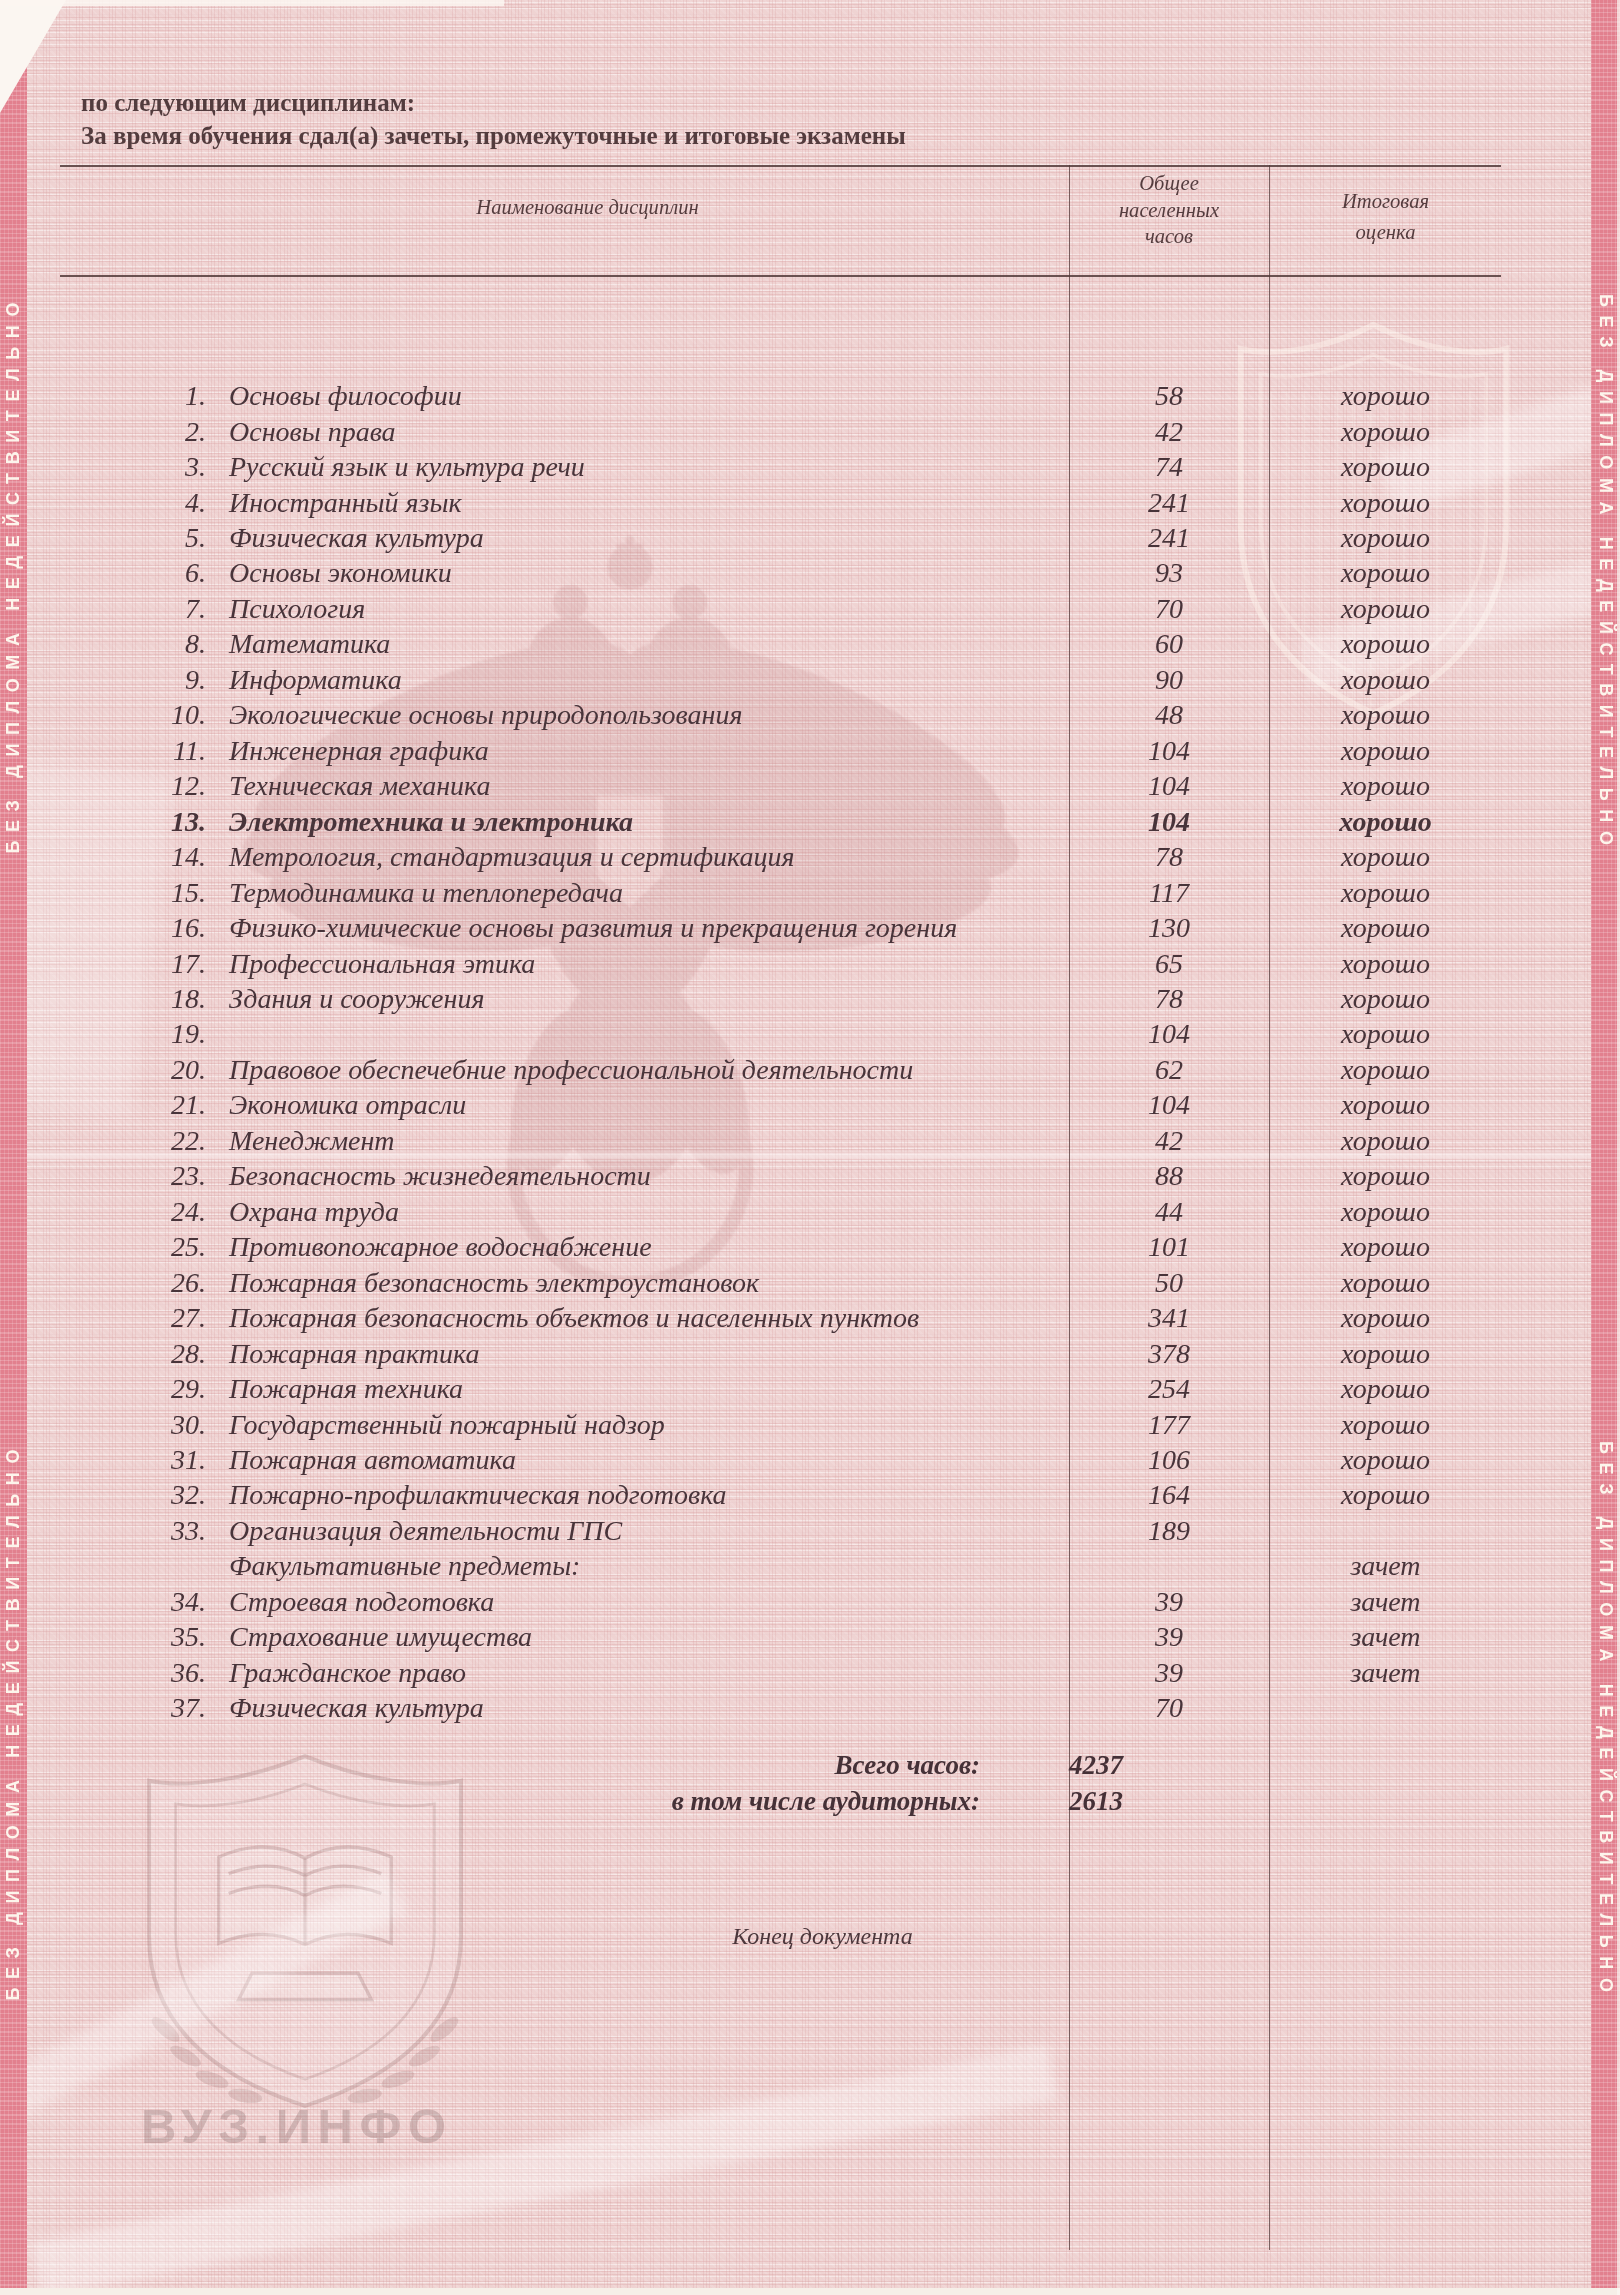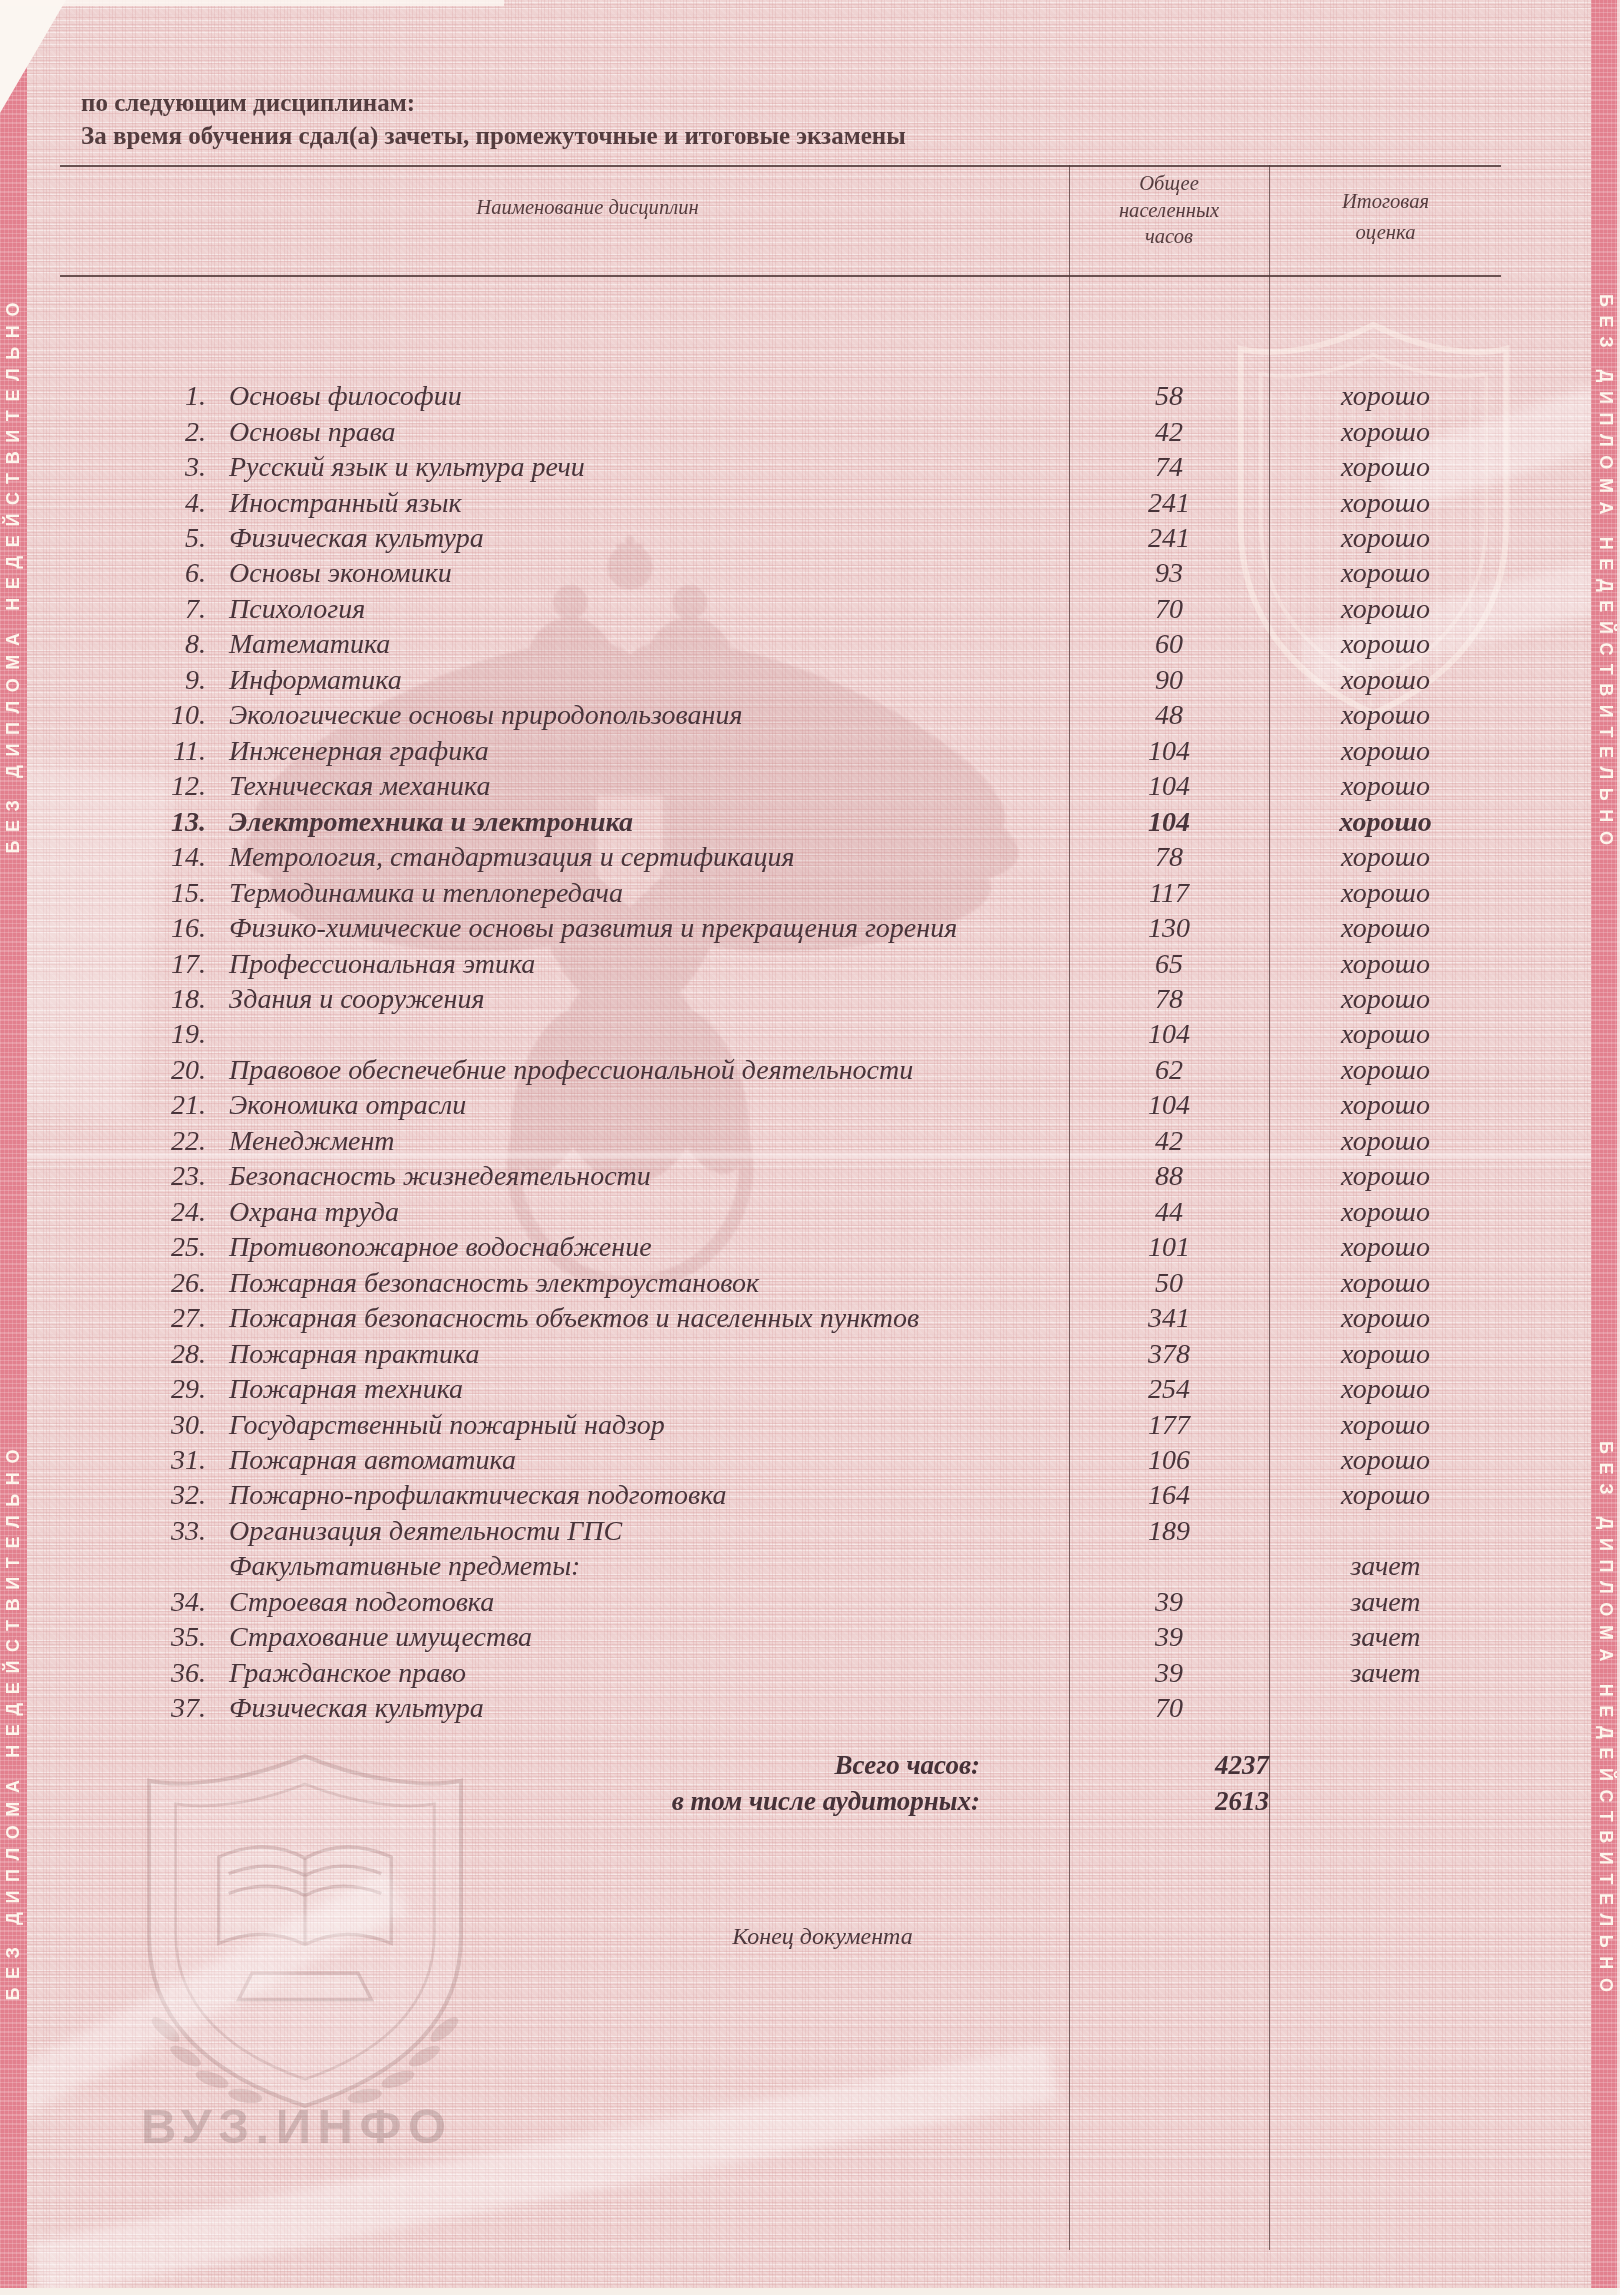--- a/index.html
+++ b/index.html
@@ -36,21 +36,21 @@
   .grade-head{left:1270px;top:186px;width:231px;line-height:30.5px;}
   
   .trow{position:absolute;left:0;width:1621px;height:36px;font-style:italic;font-size:28px;color:#48343a;}
   .tnum{position:absolute;left:113px;width:93px;text-align:right;}
   .tname{position:absolute;left:229px;width:836px;white-space:nowrap;}
   .thours{position:absolute;left:1069px;width:200px;text-align:center;}
   .tgrade{position:absolute;left:1270px;width:231px;text-align:center;}
   
   .total-line{position:absolute;left:0;width:1621px;height:37px;font-style:italic;font-weight:bold;font-size:27px;color:#453137;}
   .total-label{position:absolute;left:464px;width:516px;text-align:right;}
-  .total-value{position:absolute;left:1069px;width:200px;text-align:right;}
+  .total-value{position:absolute;left:1069px;width:200px;text-align:left;}
   
   .end-doc{left:491px;top:1923px;width:663px;text-align:center;font-style:italic;font-size:24px;color:#4c373c;}
   
   .wm{pointer-events:none;}
   .eagle-wm{left:199px;top:285px;width:862px;height:995px;opacity:.13;filter:blur(1.3px);}
   .shield-tr{left:1224px;top:305px;width:299px;height:425px;opacity:.55;filter:blur(0.7px);}
   .shield-bl{left:86px;top:1744px;width:438px;height:372px;opacity:.6;filter:blur(0.7px);}
   .brand-text{left:141px;top:2098px;font-family:"Liberation Sans","DejaVu Sans",sans-serif;
     font-weight:bold;font-size:49px;letter-spacing:6.6px;color:rgba(140,110,110,.33);filter:blur(0.7px);}
   .streak{position:absolute;background:rgba(255,255,255,.3);filter:blur(5.3px);}

